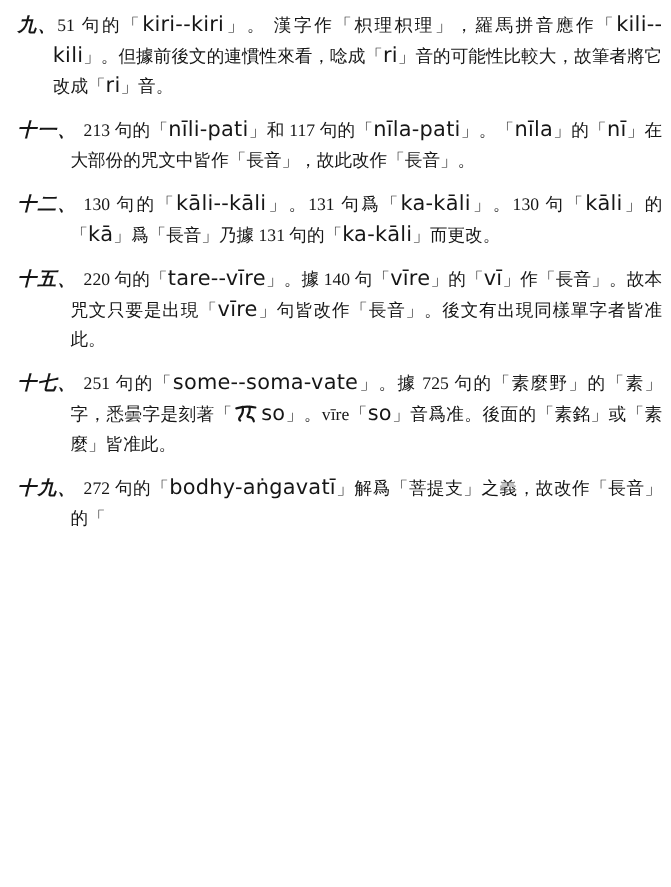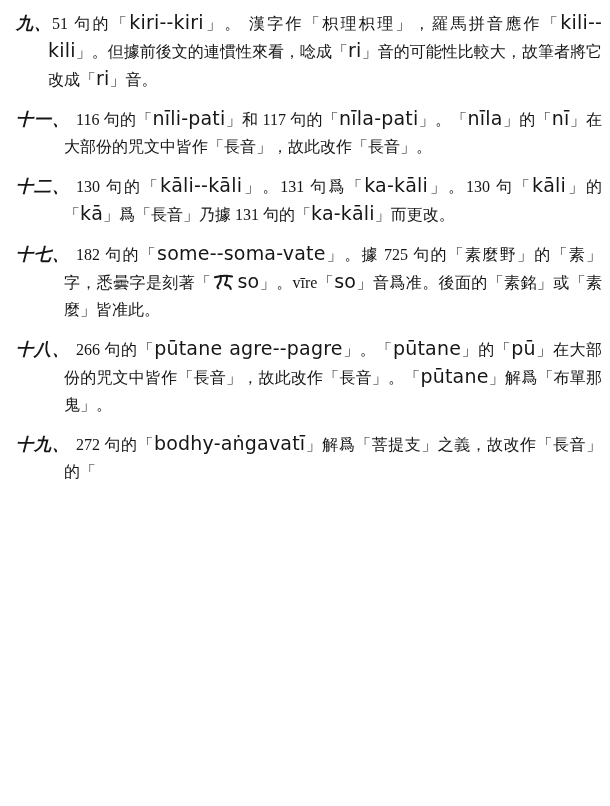--- a/index.html
+++ b/index.html
@@ -54,23 +54,23 @@
     margin: 0 4px 0 1px;
   }
   .sid svg { display: block; }
 </style>
 </head>
 <body>
 
 <div class="doc">
   <div>
       <div class="item ind1"><span class="num">九、</span><span class="zh">51 句的「</span><span class="lat">kiri--kiri</span><span class="zh">」。 漢字作「枳理枳理」，羅馬拼音應作「</span><span class="lat">kili--kili</span><span class="zh">」。但據前後文的連慣性來看，唸成「</span><span class="lat">ri</span><span class="zh">」音的可能性比較大，故筆者將它改成「</span><span class="lat">ri</span><span class="zh">」音。</span></div>
-      <div class="item ind2"><span class="num">十一、</span><span class="zh">116 句的「</span><span class="lat">nīli-pati</span><span class="zh">」和 117 句的「</span><span class="lat">nīla-pati</span><span class="zh">」。「</span><span class="lat">nīla</span><span class="zh">」的「</span><span class="lat">nī</span><span class="zh">」在大部份的咒文中皆作「長音」，故此改作「長音」。</span></div>
+      <div class="item ind2"><span class="num">十一、</span><span class="zh">213 句的「</span><span class="lat">nīli-pati</span><span class="zh">」和 117 句的「</span><span class="lat">nīla-pati</span><span class="zh">」。「</span><span class="lat">nīla</span><span class="zh">」的「</span><span class="lat">nī</span><span class="zh">」在大部份的咒文中皆作「長音」，故此改作「長音」。</span></div>
       <div class="item ind2"><span class="num">十二、</span><span class="zh">130 句的「</span><span class="lat">kāli--kāli</span><span class="zh">」。131 句爲「</span><span class="lat">ka-kāli</span><span class="zh">」。130 句「</span><span class="lat">kāli</span><span class="zh">」的「</span><span class="lat">kā</span><span class="zh">」爲「長音」乃據 131 句的「</span><span class="lat">ka-kāli</span><span class="zh">」而更改。</span></div>
-      <div class="item ind2"><span class="num">十七、</span><span class="zh">182 句的「</span><span class="lat">some--soma-vate</span><span class="zh">」。據 725 句的「素麼野」的「素」字，悉曇字是刻著「</span><span class="sid"><svg width="21" height="19" viewBox="0 0 22 19" fill="none" stroke="#161616" stroke-width="2.1" stroke-linecap="round">
+      <div class="item ind2"><span class="num">十五、</span><span class="zh">220 句的「</span><span class="lat">tare--vīre</span><span class="zh">」。據 140 句「</span><span class="lat">vīre</span><span class="zh">」的「</span><span class="lat">vī</span><span class="zh">」作「長音」。故本咒文只要是出現「</span><span class="lat">vīre</span><span class="zh">」句皆改作「長音」。後文有出現同樣單字者皆准此。</span></div>
+      <div class="item ind2"><span class="num">十七、</span><span class="zh">251 句的「</span><span class="lat">some--soma-vate</span><span class="zh">」。據 725 句的「素麼野」的「素」字，悉曇字是刻著「</span><span class="sid"><svg width="21" height="19" viewBox="0 0 22 19" fill="none" stroke="#161616" stroke-width="2.1" stroke-linecap="round">
             <path d="M2,5 Q11,2.2 20,4.2"></path>
             <path d="M8,3.6 Q9,9 5.6,13 Q3.6,15.4 5.6,16.6"></path>
             <path d="M14.6,3.6 Q15.2,8 13.2,11 Q11.6,13.4 14.2,13.4 Q17.6,13 18.6,17.4"></path>
           </svg></span><span class="lat">so</span><span class="zh">」。vīre「</span><span class="lat">so</span><span class="zh">」音爲准。後面的「素銘」或「素麼」皆准此。</span></div>
-      <div class="item ind2"><span class="num">十八、</span><span class="zh">266 句的「</span><span class="lat">pūtane agre--pagre</span><span class="zh">」。「</span><span class="lat">pūtane</span><span class="zh">」的「</span><span class="lat">pū</span><span class="zh">」在大部份的咒文中皆作「長音」，故此改作「長音」。「</span><span class="lat">pūtane</span><span class="zh">」解爲「布單那鬼」。</span></div>
       <div class="item ind2"><span class="num">十九、</span><span class="zh">272 句的「</span><span class="lat">bodhy-aṅgavatī</span><span class="zh">」解爲「菩提支」之義，故改作「長音」的「</span></div>
     </div>
 </div>
 
 </body></html>

